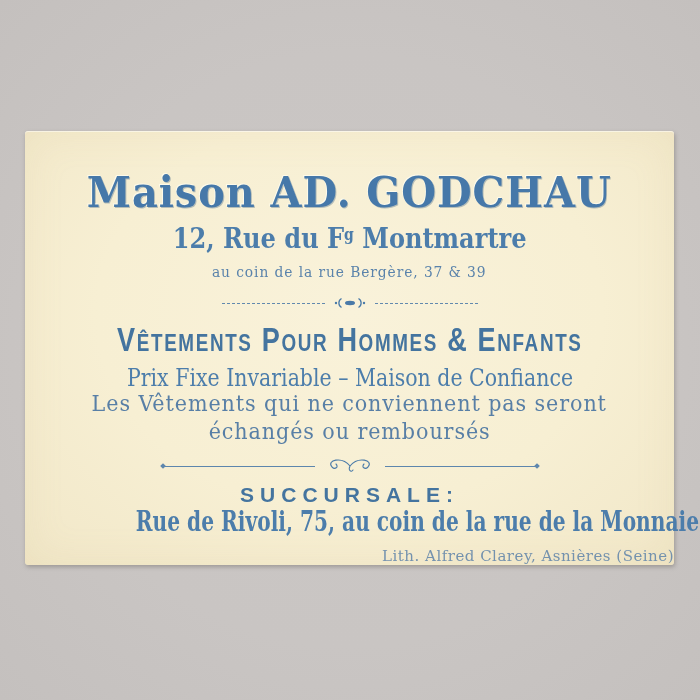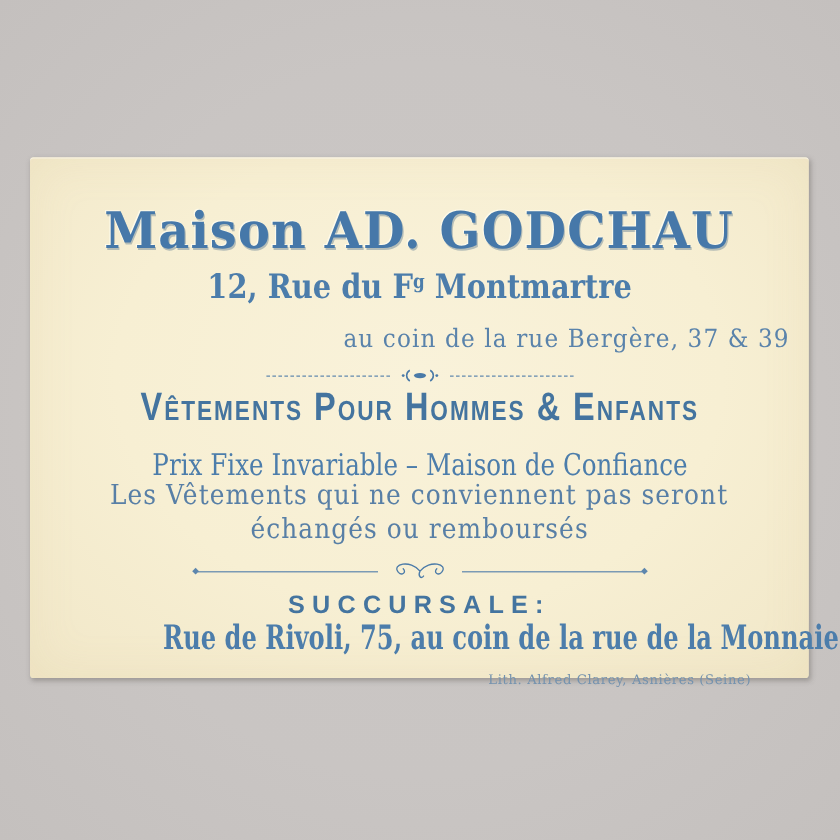--- a/index.html
+++ b/index.html
@@ -54,26 +54,25 @@
     color: #4c7dab;
   }
   .street .squeeze { transform: scaleX(0.86); }
   .street sup {
     font-size: 0.58em;
     vertical-align: 8px;
     text-decoration: underline;
   }
 
   .corner {
-    margin-top: 16px;
-    font-size: 21px;
+    margin-top: 6px;
+    font-size: 15px;
     line-height: 25px;
     letter-spacing: 1px;
     color: #5a83ab;
-    text-align: right;
   }
   .corner .squeeze { transform: scaleX(0.92); }
 
   .divider {
     display: flex;
     align-items: center;
     justify-content: center;
     margin-left: auto;
     margin-right: auto;
   }
@@ -84,33 +83,33 @@
   .divider-2 .rule { border-top: 1px solid #5d86ad; }
   .end-dot {
     width: 4px; height: 4px;
     background: #5d86ad;
     transform: rotate(45deg);
     flex: 0 0 auto;
   }
   .orn { flex: 0 0 auto; margin: 0 3px; }
 
   .tagline {
-    margin-top: 2px;
+    margin-top: 13px;
     font-family: "Liberation Sans", sans-serif;
     font-weight: bold;
     font-variant: small-caps;
     font-size: 33px;
     line-height: 36px;
     letter-spacing: 2px;
     color: #44749f;
   }
   .tagline .squeeze { transform: scaleX(0.82); }
 
   .pricing {
-    margin-top: 17px;
+    margin-top: 6px;
     font-size: 25px;
     line-height: 27px;
     color: #4c7dab;
   }
   .pricing .squeeze { transform: scaleX(0.82); }
 
   .guarantee {
     font-size: 23px;
     line-height: 25px;
     letter-spacing: 1px;
@@ -134,22 +133,21 @@
     font-size: 28px;
     line-height: 30px;
     font-weight: bold;
     color: #4c7dab;
   }
   .branch-address .squeeze { transform: scaleX(0.72); }
 
   .printer {
     margin-top: 13px;
     text-align: right;
-    padding-right: 48px;
-    font-size: 11px;
+    font-size: 15px;
     line-height: 13px;
     letter-spacing: 0.5px;
     color: #7492ae;
   }
 </style>
 </head>
 <body>
 
 <div class="card">
 

